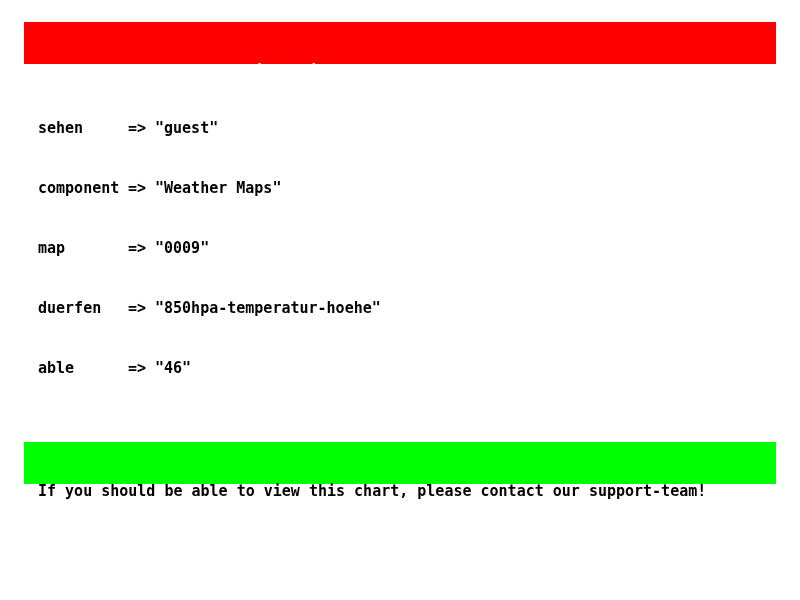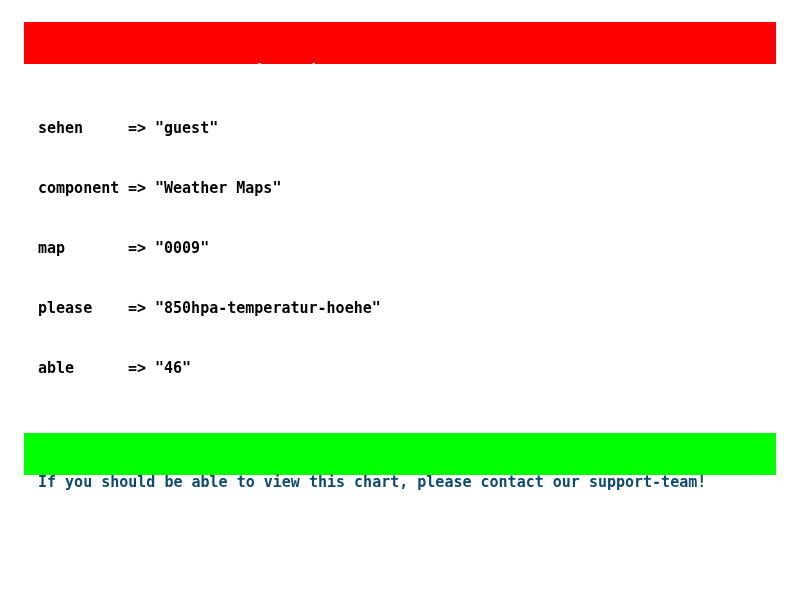--- a/index.html
+++ b/index.html
@@ -28,23 +28,23 @@
     padding: 2px 0 0 14px;
     line-height: 19px;
     white-space: pre;
   }
   .banner-red {
     margin-top: 22px;
     background: #ff0000;
     color: #ffffff;
   }
   .banner-green {
-    margin-top: 15px;
+    margin-top: 24px;
     background: #00ff00;
-    color: #0c4a6e;
+    color: #000000;
   }
   .params {
     margin: 14px 0 0 38px;
     line-height: 20px;
     white-space: pre;
   }
   .param-key {
     display: inline-block;
     width: 90px;
   }
@@ -71,21 +71,21 @@
 
   <div class="banner banner-red">
     <div>You are not allowed to view this weather chart!</div>
     <div>Sie mapname diese Wetterkarte nicht betrachten!</div>
   </div>
 
   <div class="params">
     <div class="param-row"><span class="param-key">sehen</span><span class="param-arrow">=&gt;</span><span class="param-value">"guest"</span></div>
     <div class="param-row"><span class="param-key">component</span><span class="param-arrow">=&gt;</span><span class="param-value">"Weather Maps"</span></div>
     <div class="param-row"><span class="param-key">map</span><span class="param-arrow">=&gt;</span><span class="param-value">"0009"</span></div>
-    <div class="param-row"><span class="param-key">please</span><span class="param-arrow">=&gt;</span><span class="param-value">"850hpa-temperatur-hoehe"</span></div>
+    <div class="param-row"><span class="param-key">duerfen</span><span class="param-arrow">=&gt;</span><span class="param-value">"850hpa-temperatur-hoehe"</span></div>
     <div class="param-row"><span class="param-key">able</span><span class="param-arrow">=&gt;</span><span class="param-value">"46"</span></div>
   </div>
 
   <div class="banner banner-green">
     <div>If you should be able to view this chart, please contact our support-team!</div>
   </div>
 
 
 </div>
 

